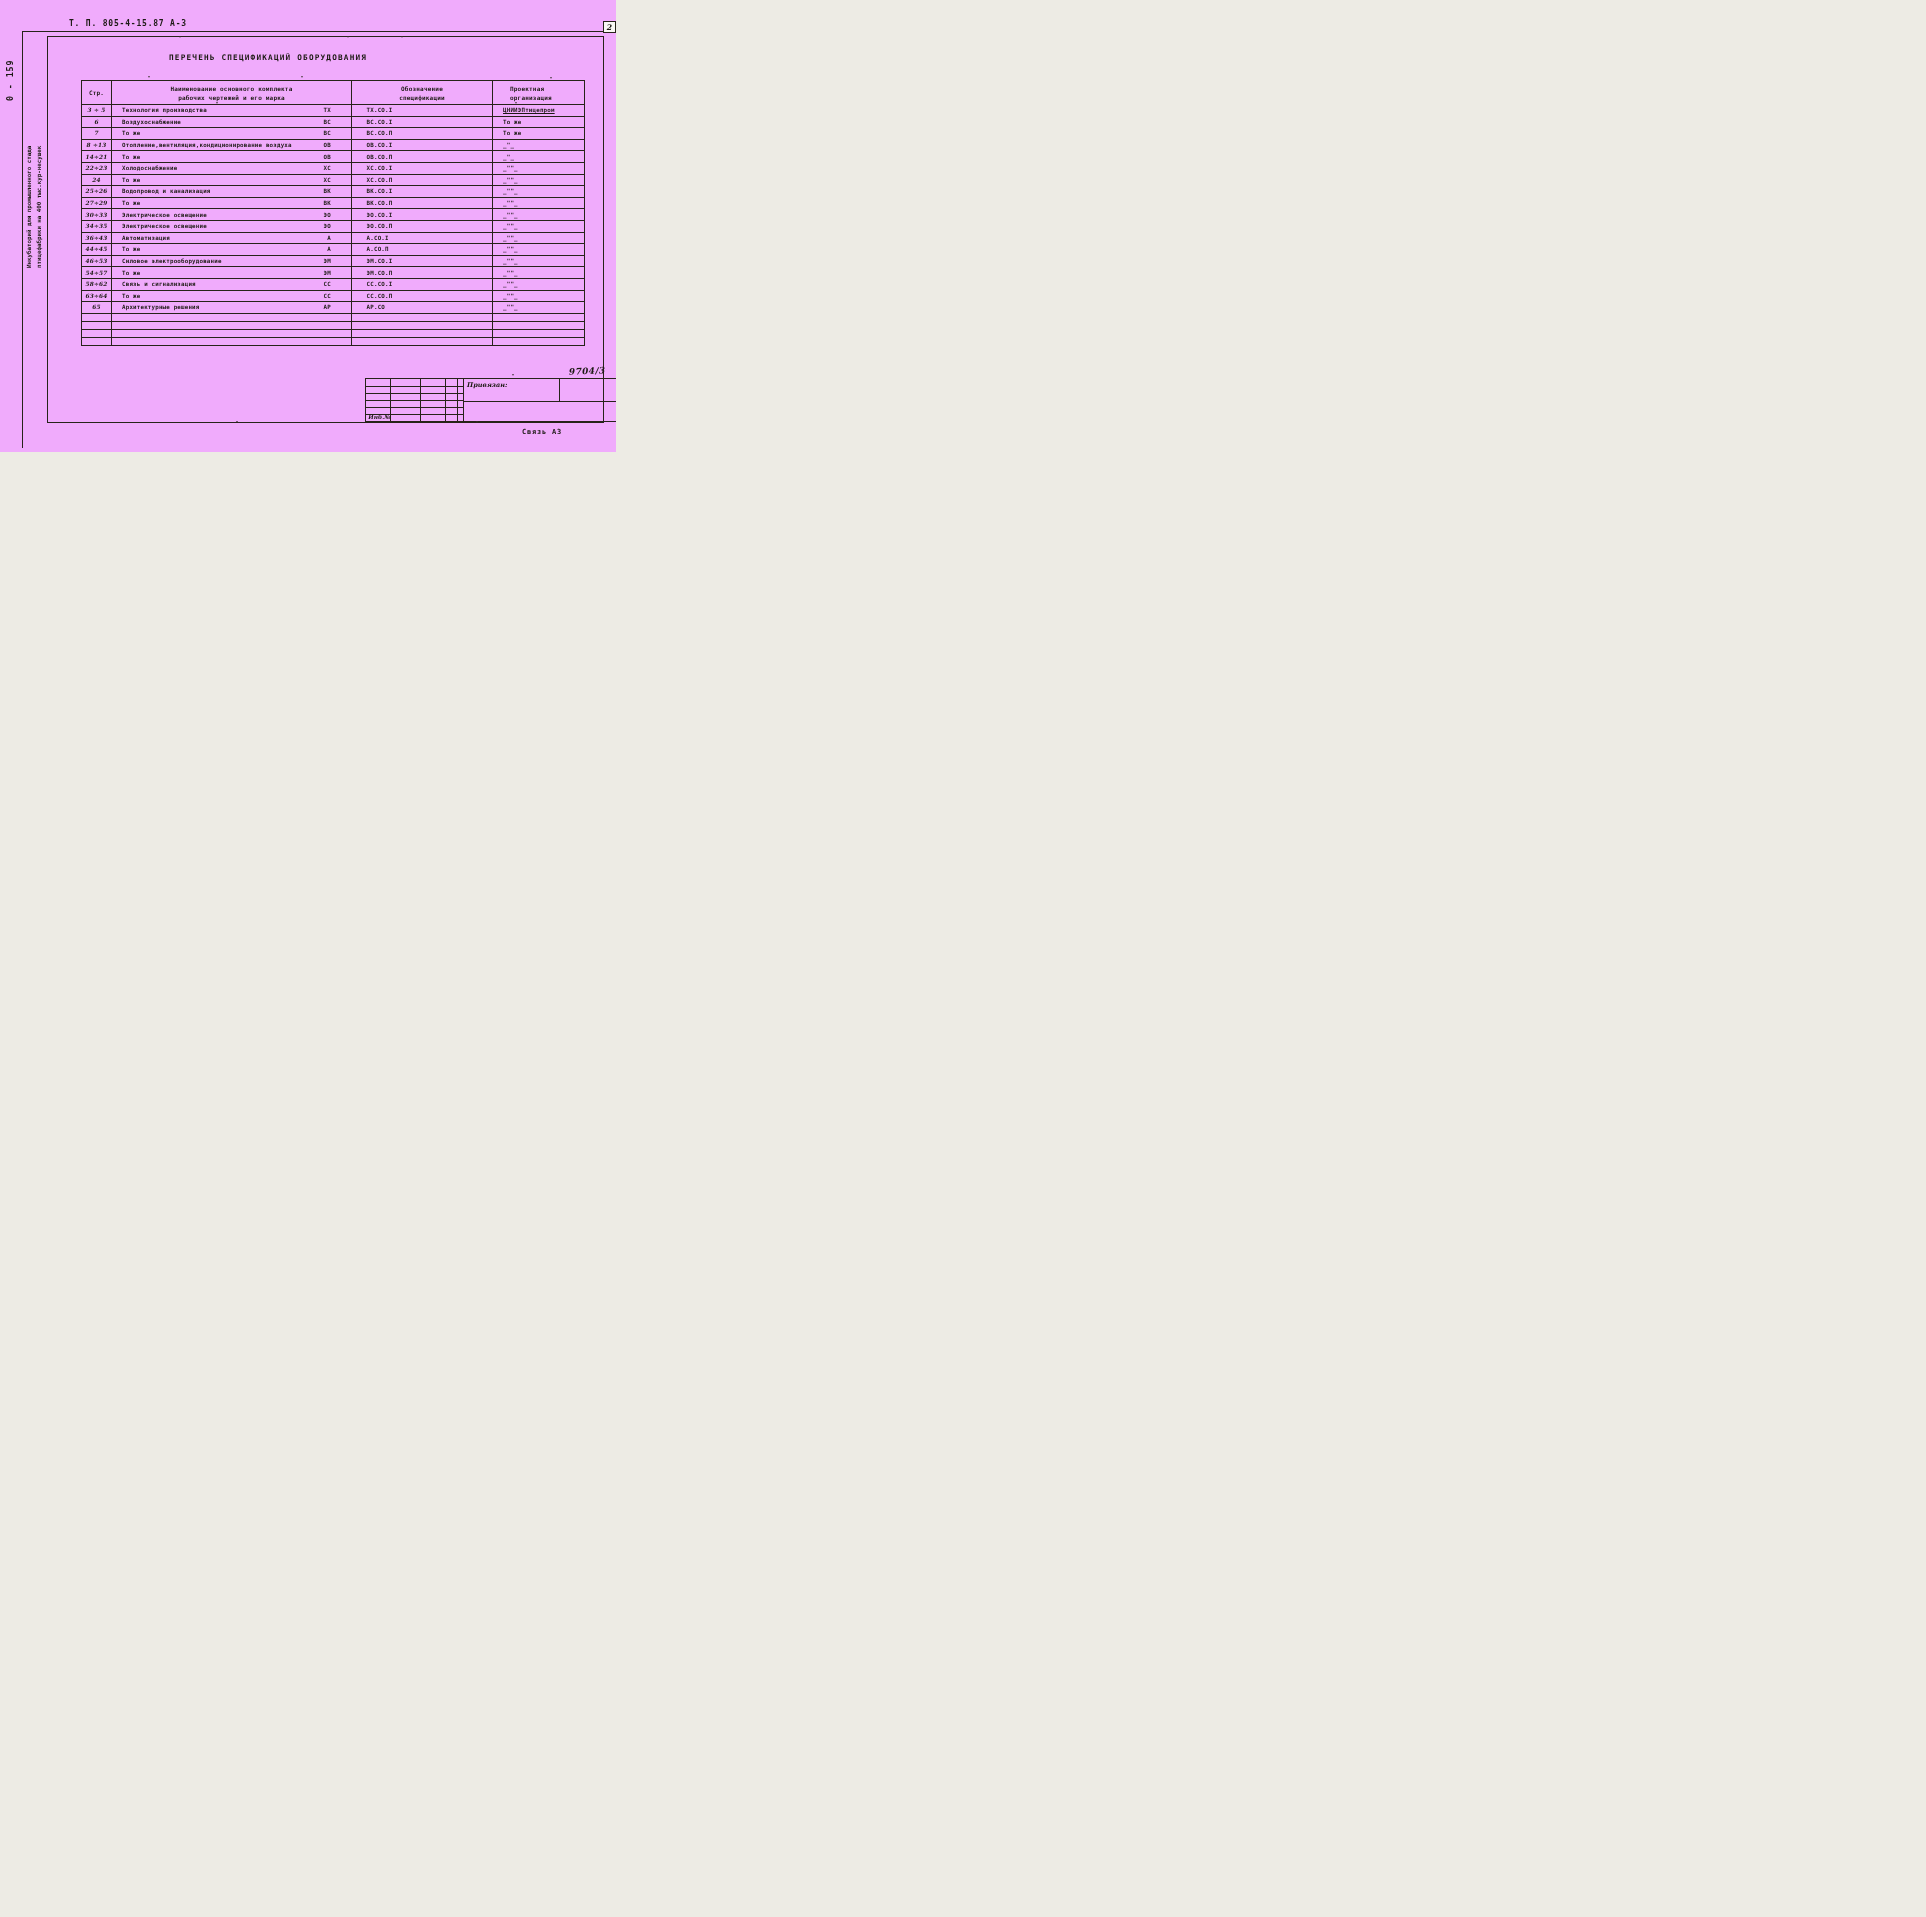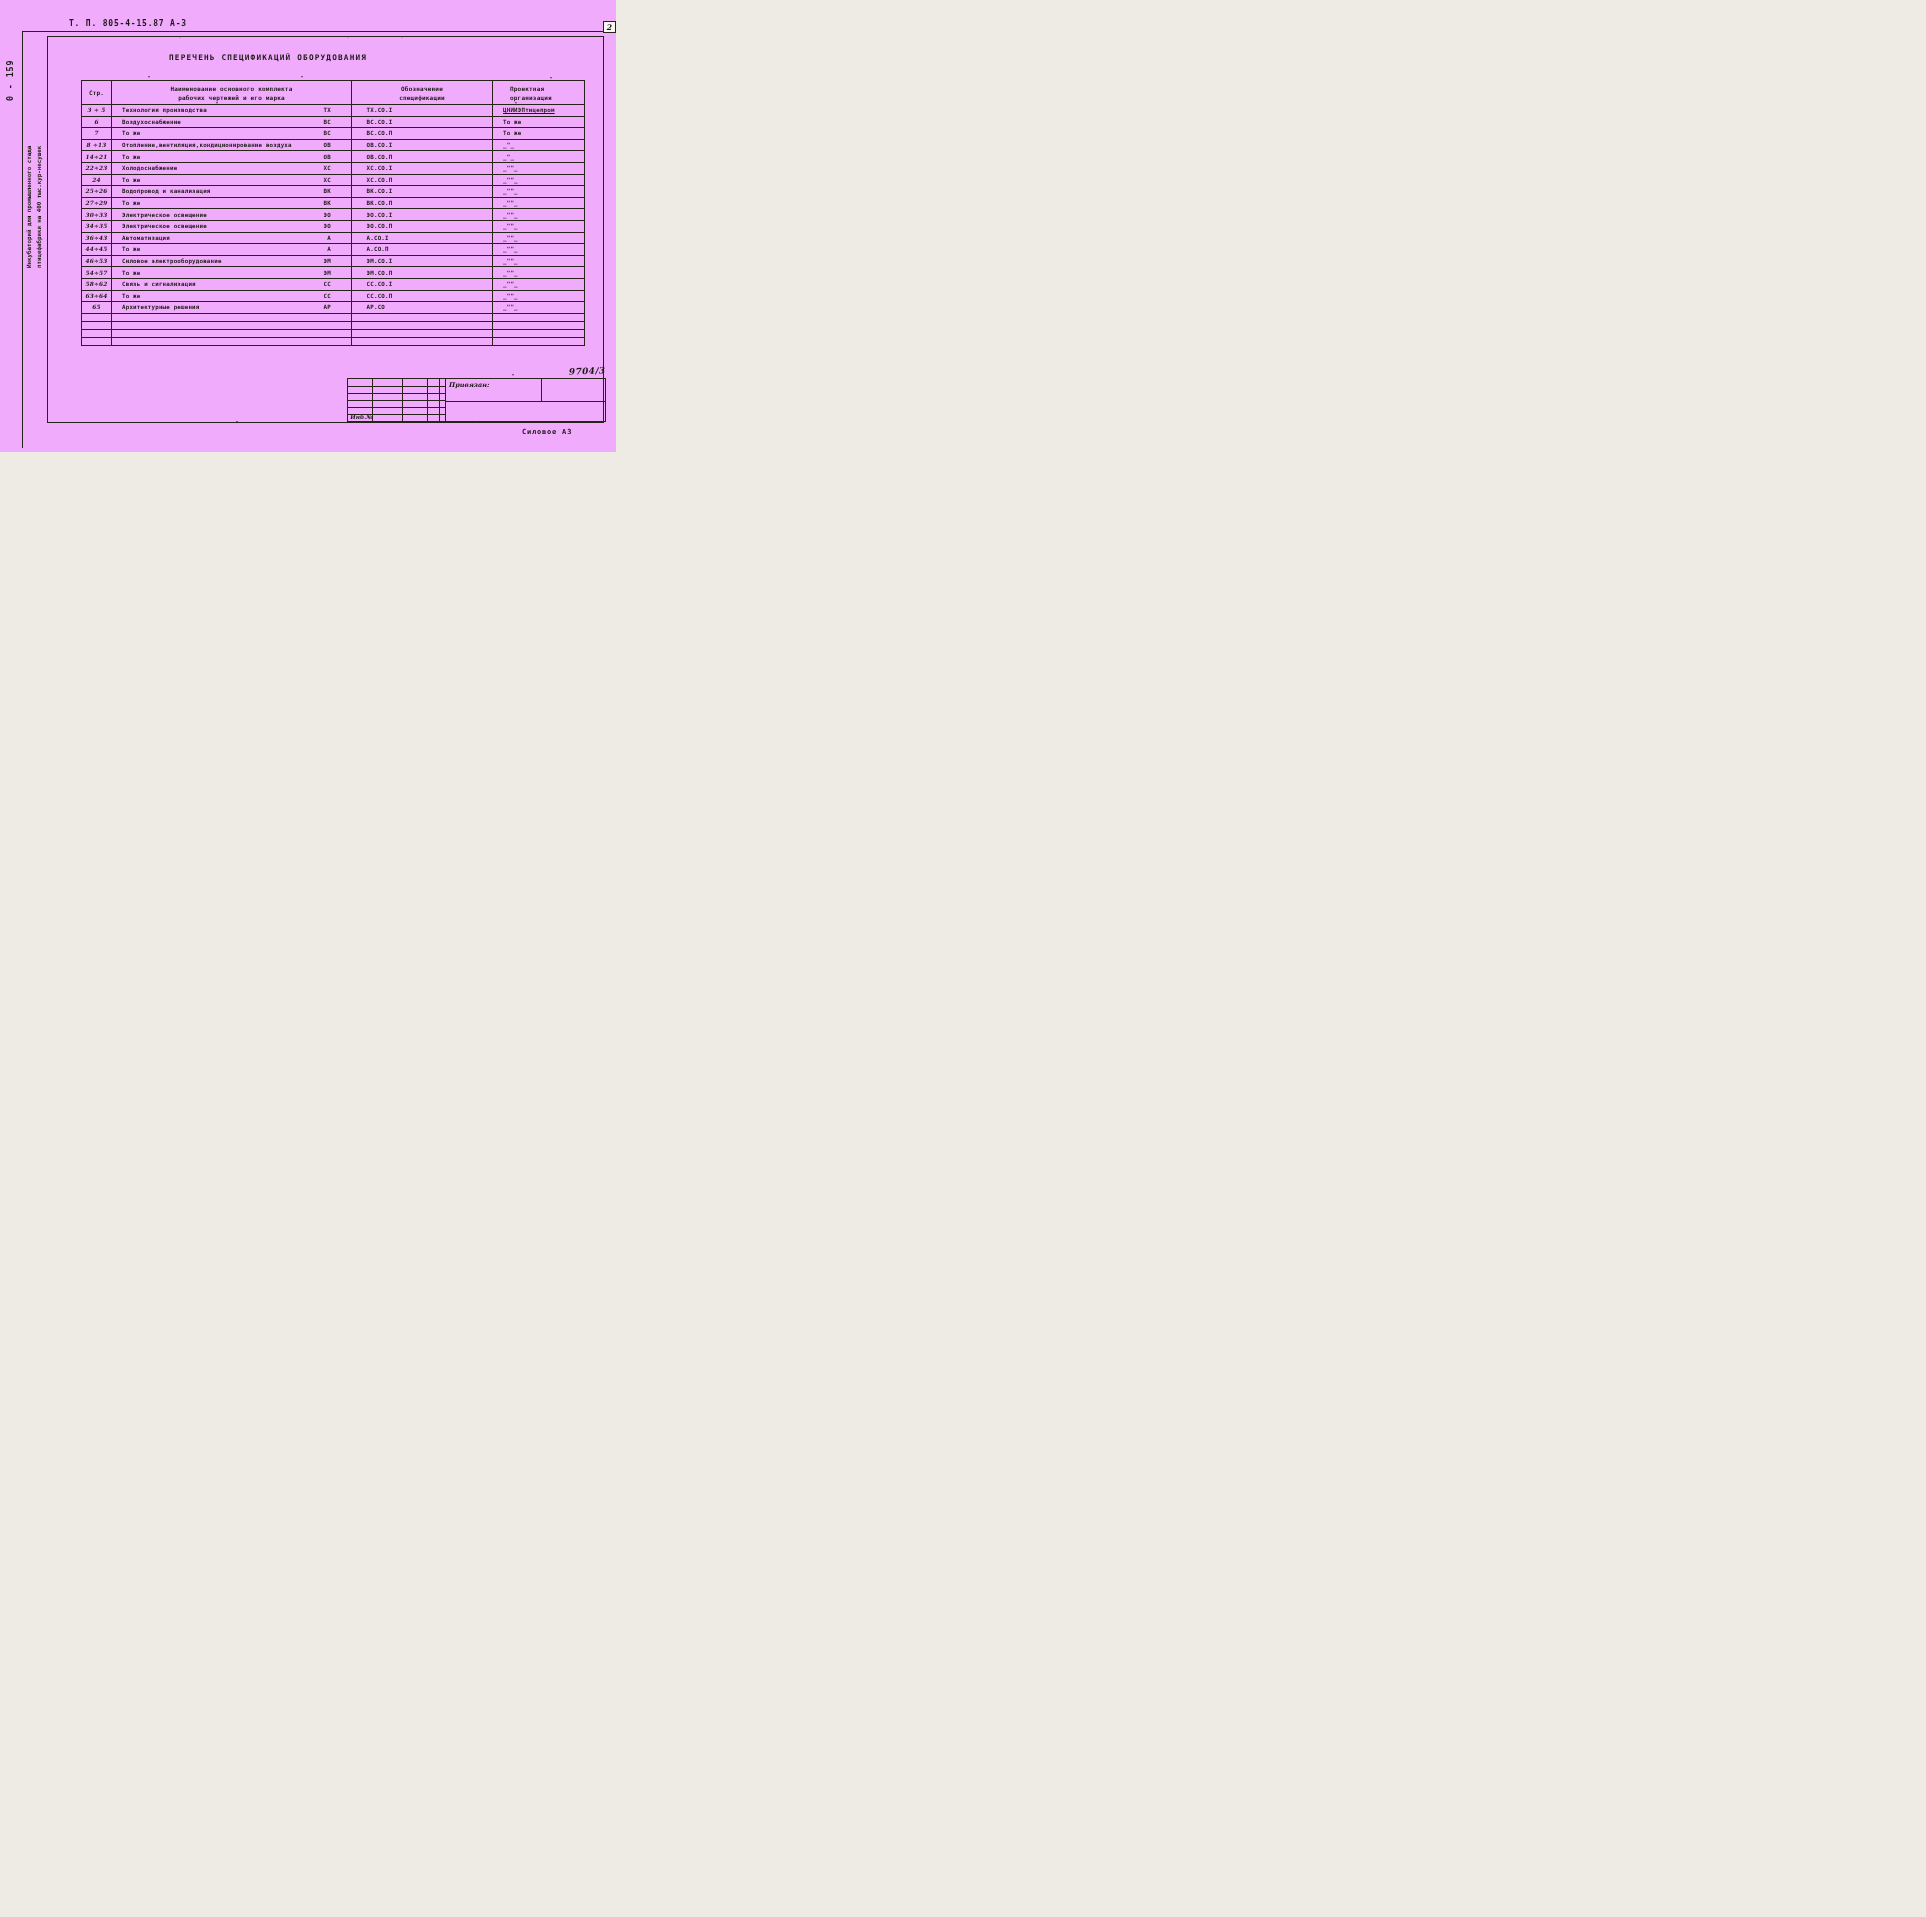--- a/index.html
+++ b/index.html
@@ -41,21 +41,21 @@
   .empty-row td { height:8px; }
   .c-page { text-align:center; font-family:"DejaVu Serif", serif; font-style:italic; font-weight:bold; font-size:6.5px; }
   .c-name { padding-left:10px; text-align:left; position:relative; }
   .mark { position:absolute; right:20px; top:50%; transform:translateY(-50%); }
   .c-desig { padding-left:14.6px; text-align:left; }
   .c-org { padding-left:10px; text-align:left; }
   .data-row:first-child .c-org { text-decoration:underline; }
 
   .doc-number { position:absolute; left:569px; top:366px; font-family:"DejaVu Serif", serif; font-style:italic; font-weight:bold; font-size:8.9px; transform:rotate(-2deg); letter-spacing:0.4px; }
 
-  .title-block { position:absolute; left:347px; top:378px; width:259px; height:44px; border:1px solid #272319; }
+  .title-block { position:absolute; left:365px; top:378px; width:259px; height:44px; border:1px solid #272319; }
   .tb-line { position:absolute; background:#272319; }
   .tb-attached { position:absolute; left:101px; top:1.9px; font-family:"DejaVu Serif", serif; font-style:italic; font-weight:bold; font-size:6.5px; }
   .tb-inv { position:absolute; left:2.3px; top:35px; font-family:"DejaVu Serif", serif; font-style:italic; font-weight:bold; font-size:5.8px; }
 
   .format-label { position:absolute; left:522px; top:428px; font-size:7px; font-weight:bold; letter-spacing:0.8px; }
 
   .tick { position:absolute; width:0; height:0;
     border-left:1.9px solid transparent; border-right:1.9px solid transparent;
     border-top:2.7px solid #353027; opacity:.85; }
 </style>
@@ -307,21 +307,21 @@
     <div class="tb-line" style="left:0; top:28px; width:98px; height:0.6px;"></div>
     <div class="tb-line" style="left:0; top:35px; width:98px; height:0.6px;"></div>
 
     <div class="tb-line" style="left:97px; top:22.3px; width:161px; height:0.8px;"></div>
     <div class="tb-line" style="left:193px; top:0; width:0.8px; height:22.3px;"></div>
 
     <div class="tb-attached">Привязан:</div>
     <div class="tb-inv">Инб.№</div>
   </div>
 
-  <div class="format-label">Силовое А3</div>
+  <div class="format-label">Связь А3</div>
 
 <div class="tick" style="left: 148px; top: 76px;"></div>
     <div class="tick" style="left: 301px; top: 76px;"></div>
     <div class="tick" style="left: 347px; top: 36px;"></div>
     <div class="tick" style="left: 401px; top: 36px;"></div>
     <div class="tick" style="left: 179px; top: 36px;"></div>
     <div class="tick" style="left: 216px; top: 102px;"></div>
     <div class="tick" style="left: 515px; top: 102px;"></div>
     <div class="tick" style="left: 476px; top: 421px;"></div>
     <div class="tick" style="left: 236px; top: 421px;"></div>

